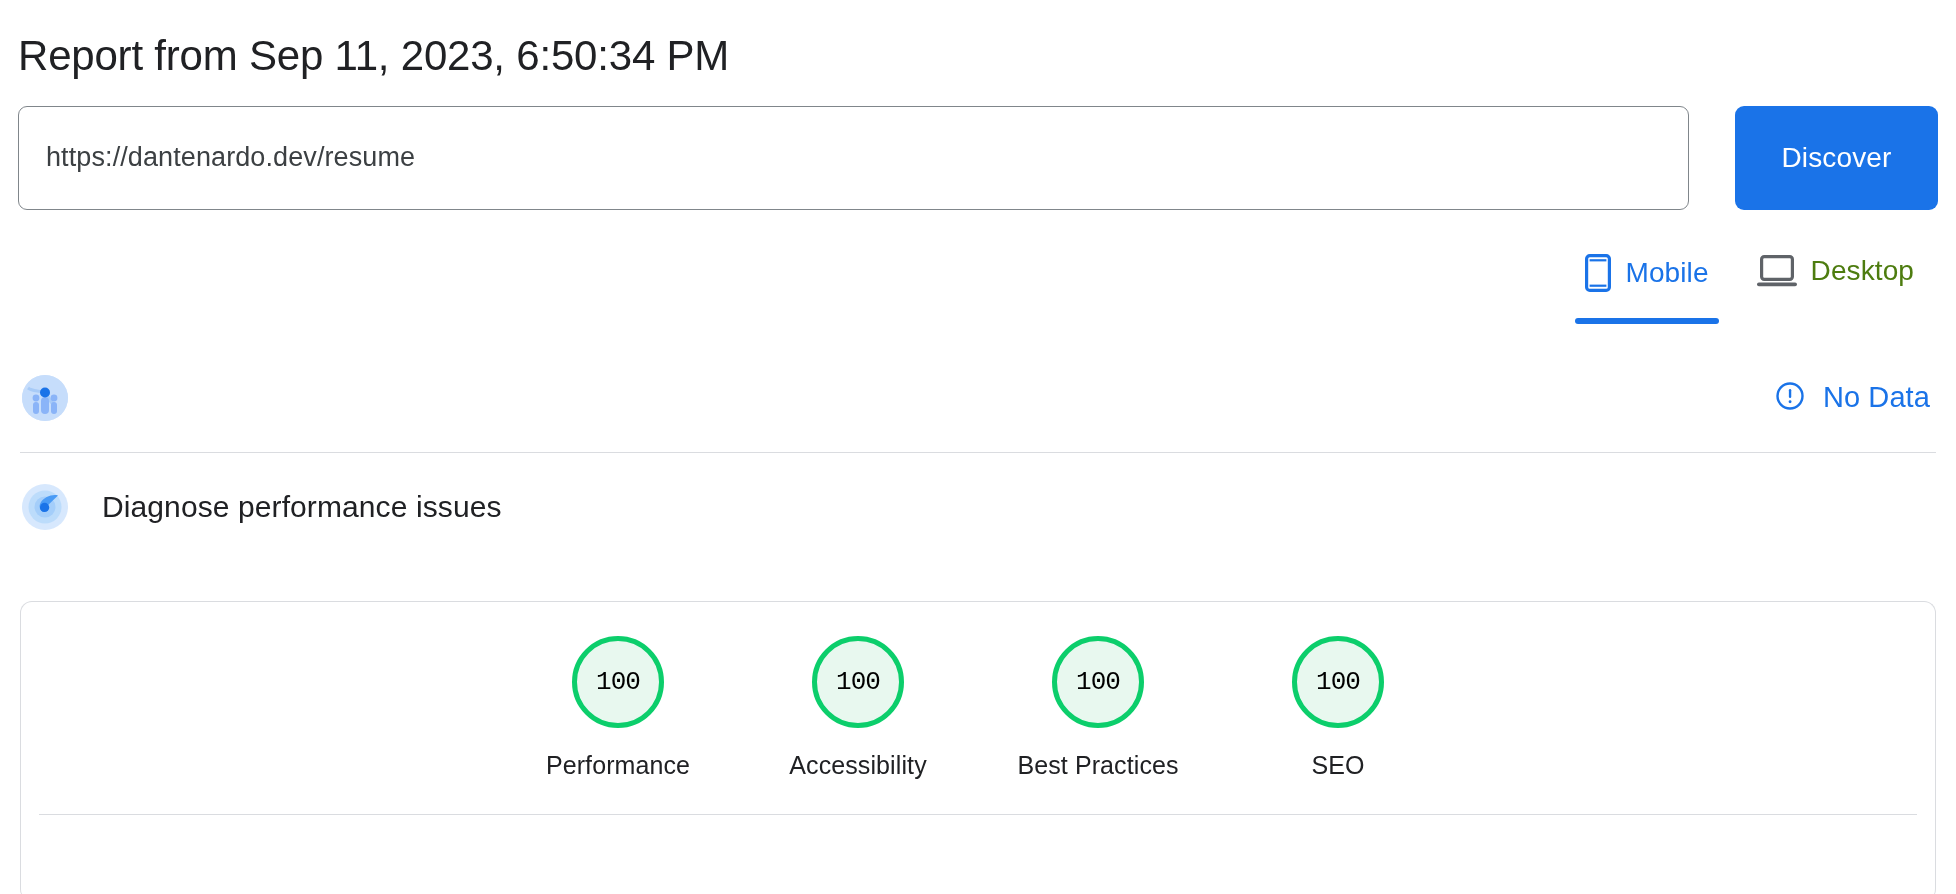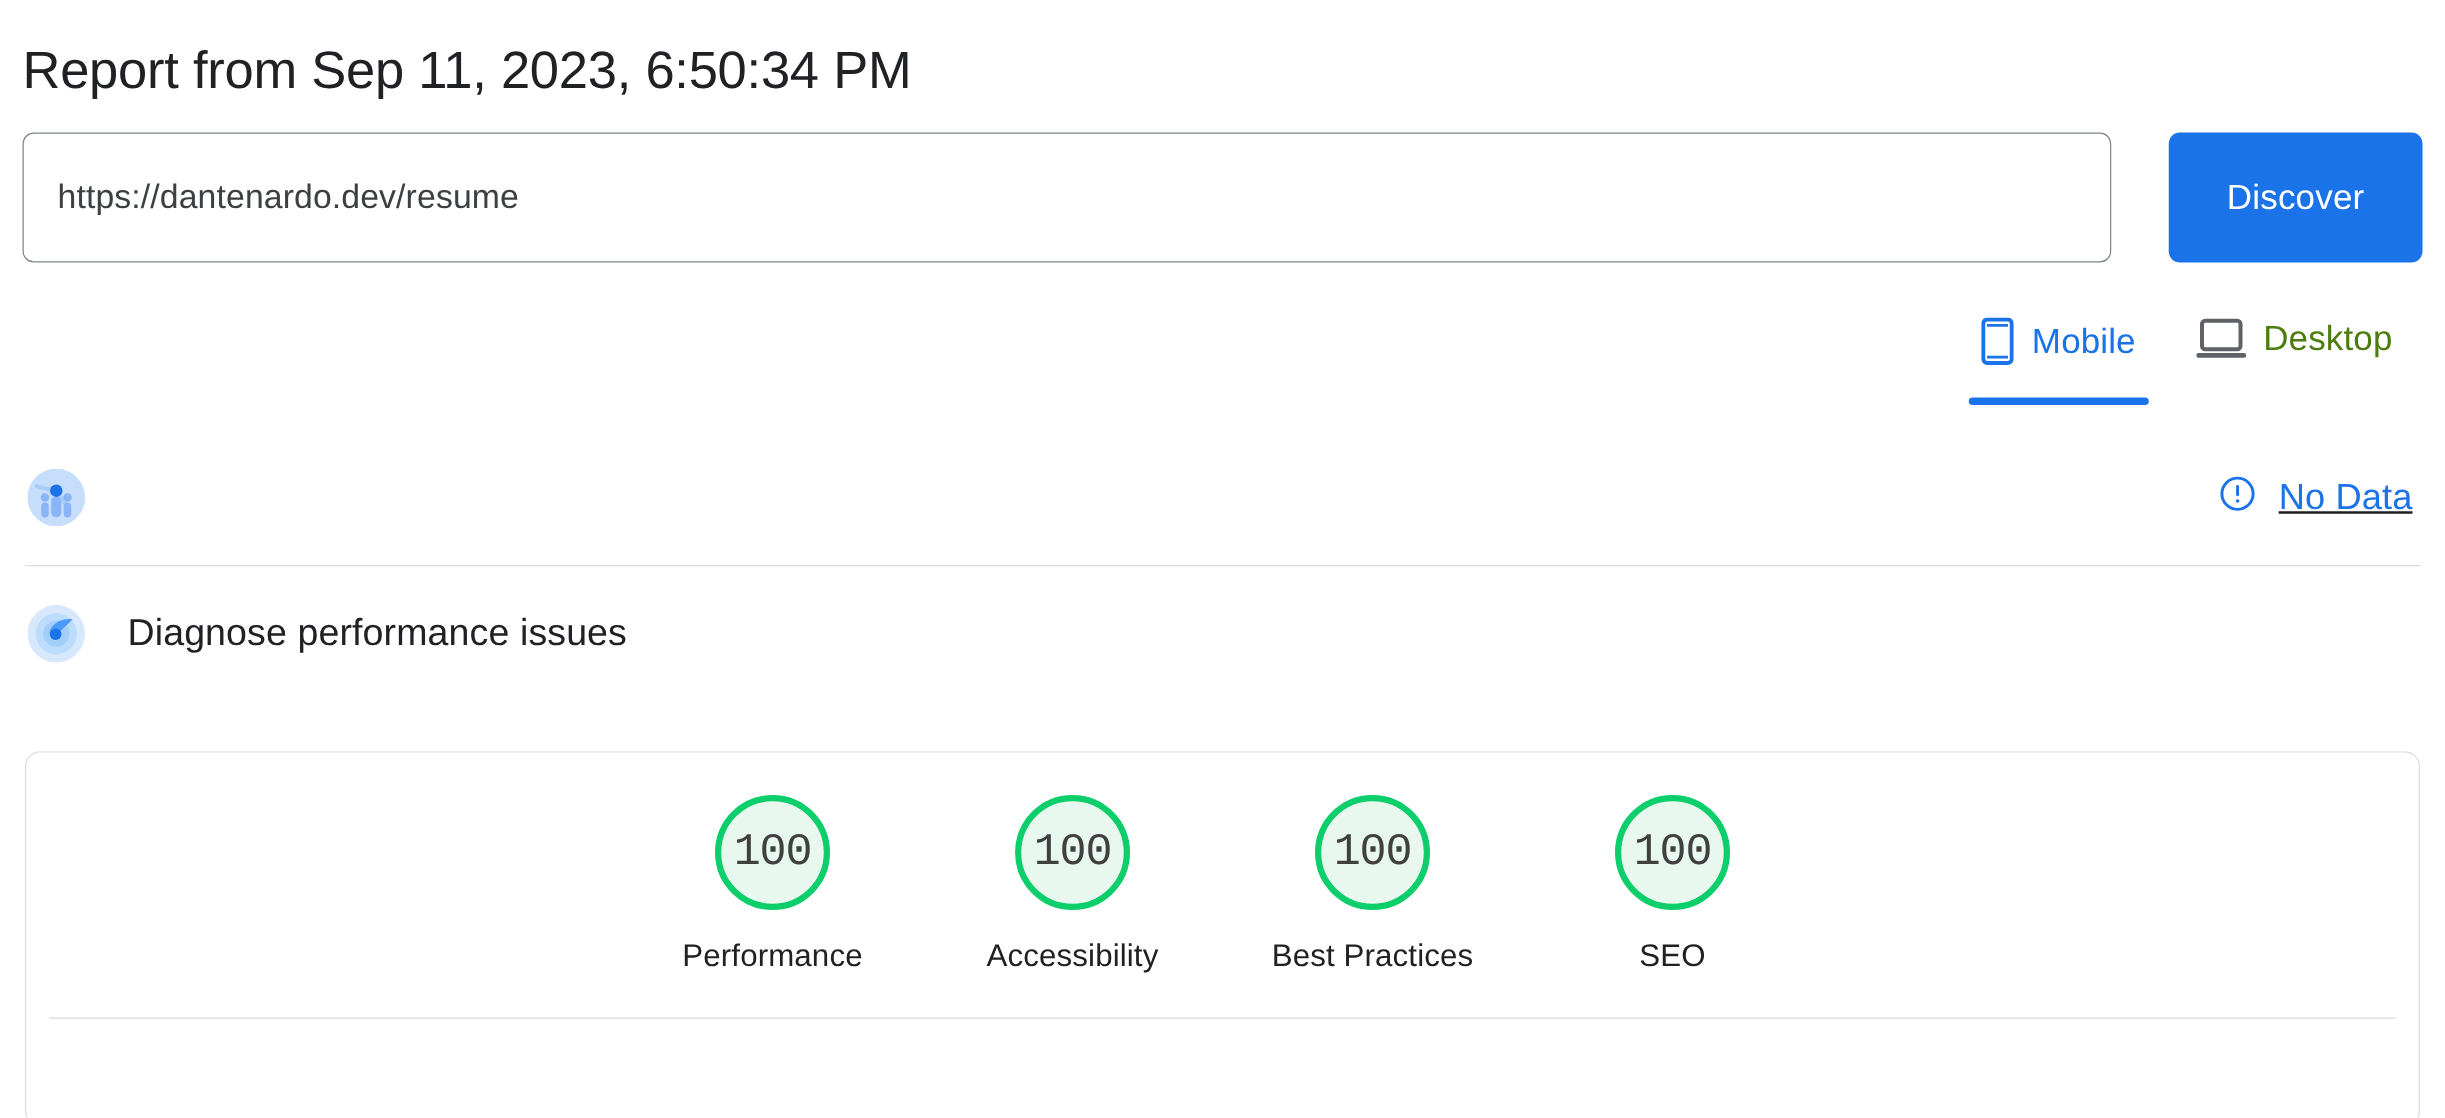--- a/index.html
+++ b/index.html
@@ -158,25 +158,24 @@
     font-weight: 500;
     color: #202124;
     letter-spacing: 0.1px;
     white-space: nowrap;
   }
 
   .section-spacer { flex: 1 1 auto; }
 
   .status-chip {
     display: flex;
-    align-items: flex-end;
+    align-items: flex-start;
     gap: 18px;
     cursor: pointer;
     padding-right: 4px;
-    text-decoration: underline;
   }
 
   .status-text {
     font-size: 29px;
     color: #1a73e8;
     font-weight: 400;
     letter-spacing: 0.1px;
     white-space: nowrap;
   }
 
@@ -214,22 +213,22 @@
     border-radius: 50%;
     border: 5px solid #0cce6b;
     background: #e8f8ef;
     display: flex;
     align-items: center;
     justify-content: center;
   }
 
   .gauge-score {
     font-family: "Liberation Mono", monospace;
-    font-size: 36px;
-    color: #404040;
+    font-size: 26px;
+    color: #000000;
     letter-spacing: -1px;
     line-height: 1;
   }
 
   .gauge-label {
     margin-top: 23px;
     font-size: 25px;
     color: #202124;
     letter-spacing: 0.1px;
     white-space: nowrap;

